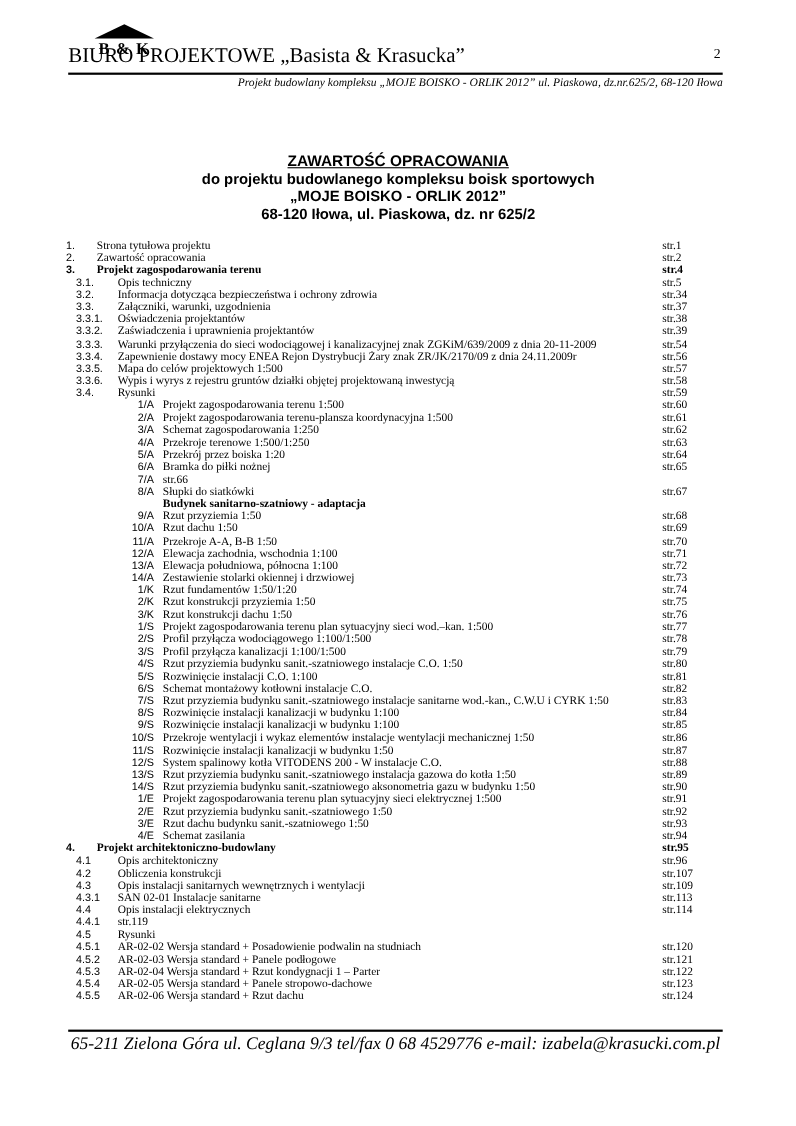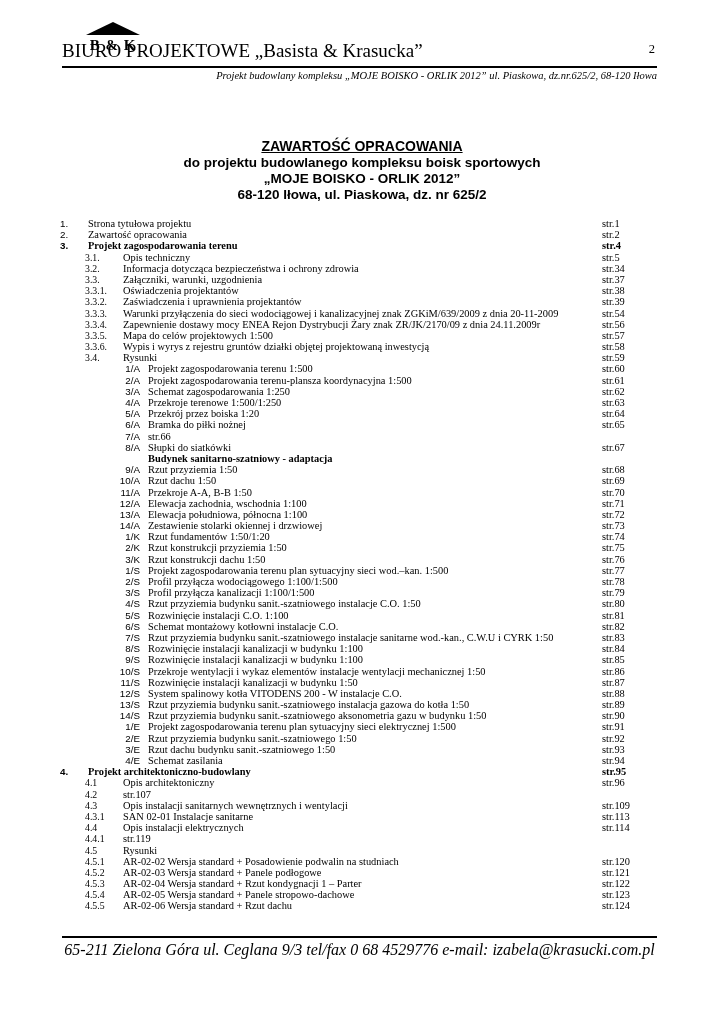--- a/index.html
+++ b/index.html
@@ -22,21 +22,21 @@
   
   .title-block { position:absolute; left:0; top:138px; width:724px; text-align:center;
     font-family:"Liberation Sans", sans-serif; font-weight:bold; }
   .tb1 { font-size:14px; text-decoration:underline; line-height:17px; }
   .tb-line { font-size:13.5px; line-height:16px; }
   
   .toc { position:absolute; left:60px; top:218px; width:597px; }
   .row { display:flex; align-items:baseline; line-height:11.18px; font-size:10.4px; }
   .num { font-family:"Liberation Sans", sans-serif; font-size:9.8px; flex:none; }
   .l0 .num { width:28px; }
-  .l1 .num { margin-left:25px; width:38px;font-family:Liberation Serif, serif; }
+  .l1 .num { margin-left:9px; width:38px; }
   .draw .num { margin-left:37px; width:43px; text-align:right; margin-right:8px; }
   .sect .label { margin-left:88px; font-weight:bold; }
   .label { flex:1; white-space:nowrap; overflow:hidden; }
   .pageno { flex:none; width:55px; text-align:left; }
   .bold { font-weight:bold; }
   
   .footer { position:absolute; left:62px; top:936px; width:595px; }
   .footer-line { text-align:center; font-style:italic; font-size:16px; margin-top:3px; }
 </style>
 </head>
@@ -311,20 +311,21 @@
         <span class="label">Projekt architektoniczno-budowlany</span>
         <span class="pageno">str.95</span>
       </div>
       <div class="row l1">
         <span class="num">4.1</span>
         <span class="label">Opis architektoniczny</span>
         <span class="pageno">str.96</span>
       </div>
       <div class="row l1">
         <span class="num">4.2</span>
+        <span class="label">Obliczenia konstrukcji</span>
         <span class="pageno">str.107</span>
       </div>
       <div class="row l1">
         <span class="num">4.3</span>
         <span class="label">Opis instalacji sanitarnych wewnętrznych i wentylacji</span>
         <span class="pageno">str.109</span>
       </div>
       <div class="row l1">
         <span class="num">4.3.1</span>
         <span class="label">SAN 02-01 Instalacje sanitarne</span>

